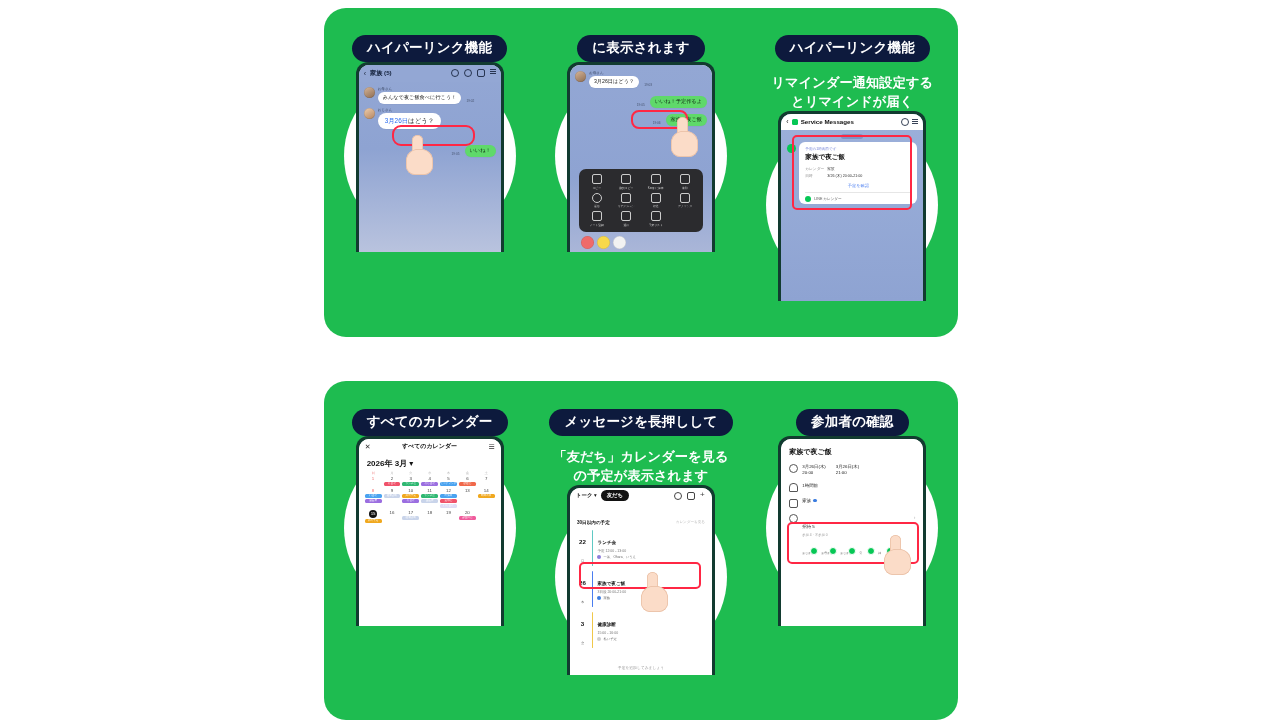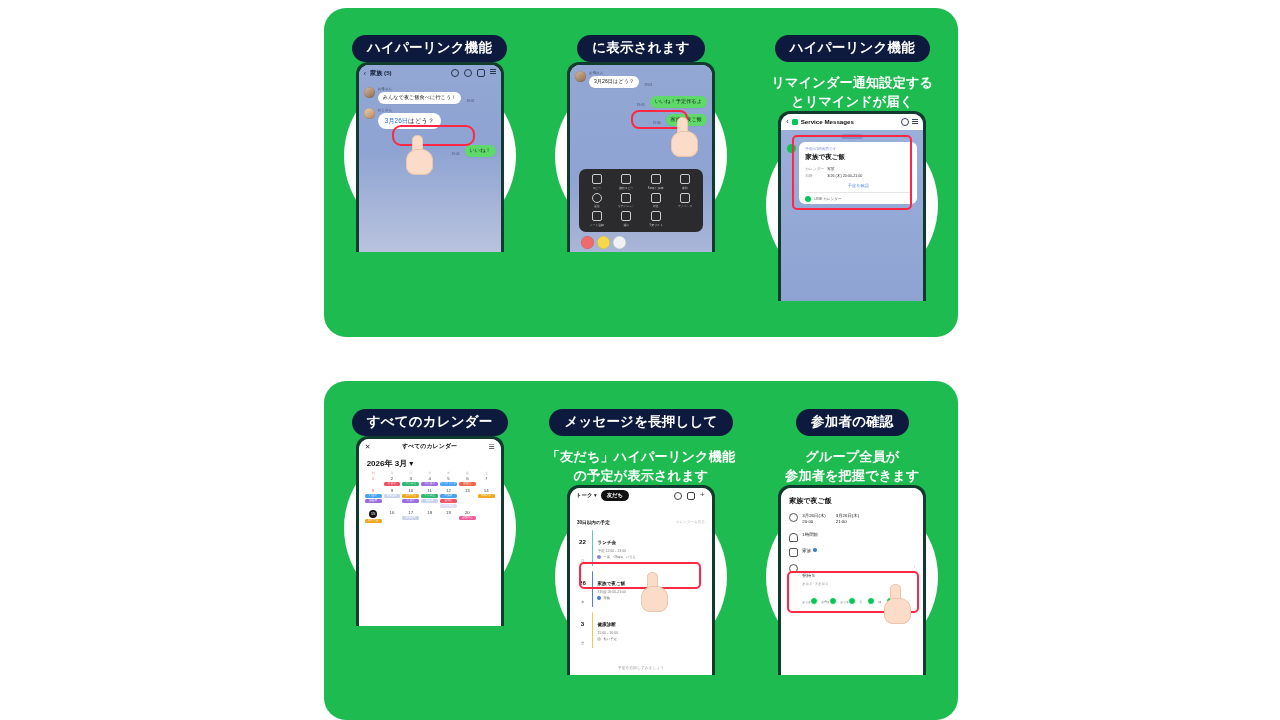--- a/index.html
+++ b/index.html
@@ -570,21 +570,21 @@
                 </div>
 
               </div>
             </div>
           </div>
         </div>
       </div>
 
       <div class="card">
         <div class="badge">メッセージを長押しして</div>
-        <div class="subtitle">「友だち」ハイパーリンク機能
+        <div class="subtitle">「友だち」カレンダーを見る
 の予定が表示されます</div>
         <div class="shot">
           <div class="circle"></div>
           <div class="phone">
             <div class="screen">
               <div class="sl">
 
                 <div class="sl-top">
                   <span class="sl-tab">トーク ▾</span>
                   <span class="sl-tab on">友だち</span>
@@ -657,22 +657,20 @@
                     <span class="palm"></span>
                 </div>
               </div>
             </div>
           </div>
         </div>
       </div>
 
       <div class="card">
         <div class="badge">参加者の確認</div>
-        <div class="subtitle">グループ全員が
-参加者を把握できます</div>
         <div class="shot">
           <div class="circle"></div>
           <div class="phone">
             <div class="screen">
               <div class="pt">
 
                 <div class="pt-h">家族で夜ご飯</div>
 
                 <div class="pt-row">
                   <span class="pt-ic c"></span>

